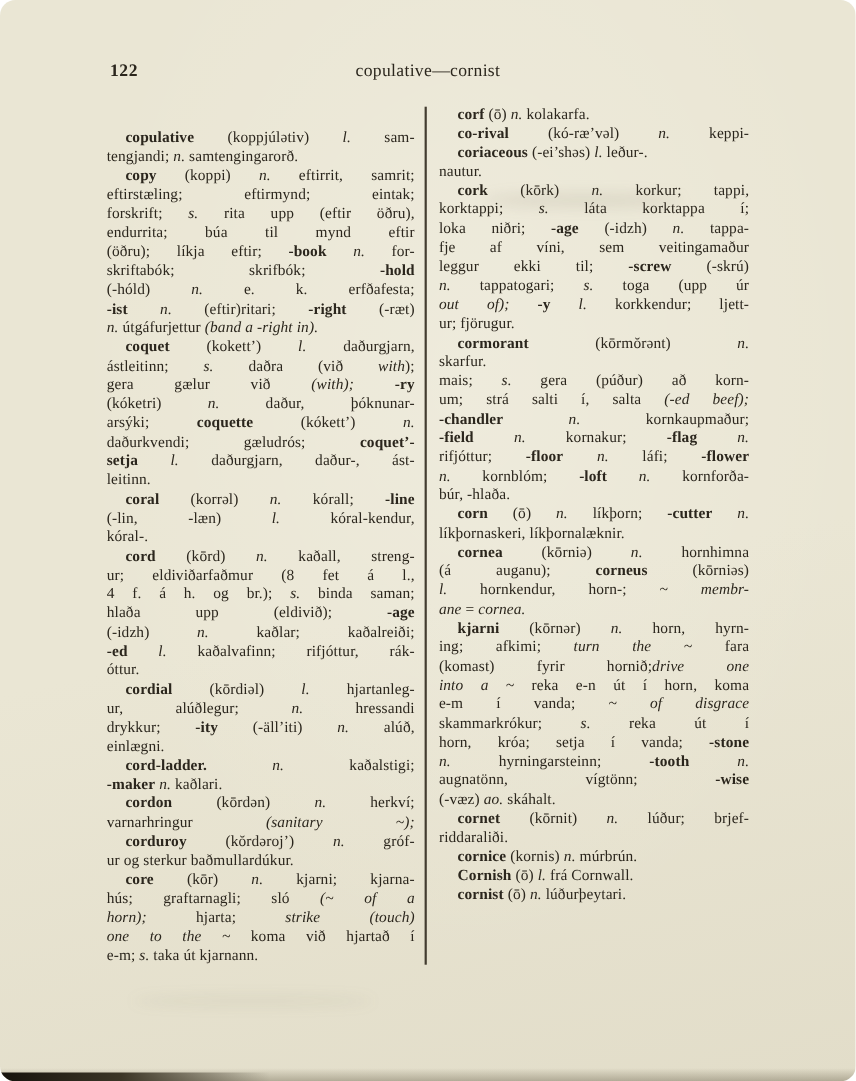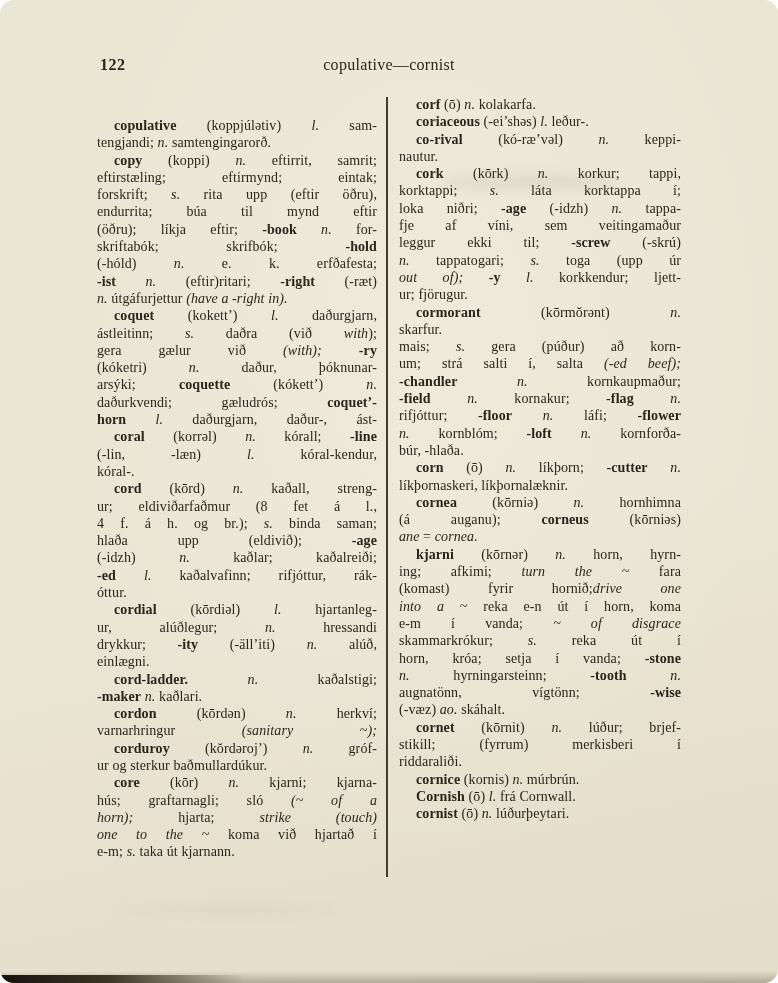--- a/index.html
+++ b/index.html
@@ -55,28 +55,29 @@
       <div class="line ind"><span class="b">copulative</span><span class="r"> (koppjúlətiv) </span><span class="i">l.</span><span class="r"> sam-</span></div>
       <div class="line end"><span class="r">tengjandi; </span><span class="i">n.</span><span class="r"> samtengingarorð.</span></div>
       <div class="line ind"><span class="b">copy</span><span class="r"> (koppi) </span><span class="i">n.</span><span class="r"> eftirrit, samrit;</span></div>
       <div class="line"><span class="r">eftirstæling; eftirmynd; eintak;</span></div>
       <div class="line"><span class="r">forskrift; </span><span class="i">s.</span><span class="r"> rita upp (eftir öðru),</span></div>
       <div class="line"><span class="r">endurrita; búa til mynd eftir</span></div>
       <div class="line"><span class="r">(öðru); líkja eftir; </span><span class="b">-book</span><span class="r"> </span><span class="i">n.</span><span class="r"> for-</span></div>
       <div class="line"><span class="r">skriftabók; skrifbók; </span><span class="b">-hold</span></div>
       <div class="line"><span class="r">(-hóld) </span><span class="i">n.</span><span class="r"> e. k. erfðafesta;</span></div>
       <div class="line"><span class="b">-ist</span><span class="r"> </span><span class="i">n.</span><span class="r"> (eftir)ritari; </span><span class="b">-right</span><span class="r"> (-ræt)</span></div>
-      <div class="line end"><span class="i">n.</span><span class="r"> útgáfurjettur </span><span class="i">(have a -right in).</span></div>
+      <div class="line end"><span class="i">n.</span><span class="r"> útgáfurjettur </span><span class="i">(band a -right in).</span></div>
       <div class="line ind"><span class="b">coquet</span><span class="r"> (kokett’) </span><span class="i">l.</span><span class="r"> daðurgjarn,</span></div>
       <div class="line"><span class="r">ástleitinn; </span><span class="i">s.</span><span class="r"> daðra (við </span><span class="i">with</span><span class="r">);</span></div>
       <div class="line"><span class="r">gera gælur við </span><span class="i">(with);</span><span class="r"> </span><span class="b">-ry</span></div>
       <div class="line"><span class="r">(kóketri) </span><span class="i">n.</span><span class="r"> daður, þóknunar-</span></div>
       <div class="line"><span class="r">arsýki; </span><span class="b">coquette</span><span class="r"> (kókett’) </span><span class="i">n.</span></div>
       <div class="line"><span class="r">daðurkvendi; gæludrós; </span><span class="b">coquet’-</span></div>
-      <div class="line"><span class="b">horn</span><span class="r"> </span><span class="i">l.</span><span class="r"> daðurgjarn, daður-, ást-</span></div>
+      <div class="line"><span class="b">setja</span><span class="r"> </span><span class="i">l.</span><span class="r"> daðurgjarn, daður-, ást-</span></div>
+      <div class="line end"><span class="r">leitinn.</span></div>
       <div class="line ind"><span class="b">coral</span><span class="r"> (korrəl) </span><span class="i">n.</span><span class="r"> kórall; </span><span class="b">-line</span></div>
       <div class="line"><span class="r">(-lin, -læn) </span><span class="i">l.</span><span class="r"> kóral-kendur,</span></div>
       <div class="line end"><span class="r">kóral-.</span></div>
       <div class="line ind"><span class="b">cord</span><span class="r"> (kōrd) </span><span class="i">n.</span><span class="r"> kaðall, streng-</span></div>
       <div class="line"><span class="r">ur; eldiviðarfaðmur (8 fet á l.,</span></div>
       <div class="line"><span class="r">4 f. á h. og br.); </span><span class="i">s.</span><span class="r"> binda saman;</span></div>
       <div class="line"><span class="r">hlaða upp (eldivið); </span><span class="b">-age</span></div>
       <div class="line"><span class="r">(-idzh) </span><span class="i">n.</span><span class="r"> kaðlar; kaðalreiði;</span></div>
       <div class="line"><span class="b">-ed</span><span class="r"> </span><span class="i">l.</span><span class="r"> kaðalvafinn; rifjóttur, rák-</span></div>
       <div class="line end"><span class="r">óttur.</span></div>
@@ -92,22 +93,22 @@
       <div class="line end"><span class="r">ur og sterkur baðmullardúkur.</span></div>
       <div class="line ind"><span class="b">core</span><span class="r"> (kōr) </span><span class="i">n.</span><span class="r"> kjarni; kjarna-</span></div>
       <div class="line"><span class="r">hús; graftarnagli; sló </span><span class="i">(~ of a</span></div>
       <div class="line"><span class="i">horn);</span><span class="r"> hjarta; </span><span class="i">strike (touch)</span></div>
       <div class="line"><span class="i">one to the ~</span><span class="r"> koma við hjartað í</span></div>
       <div class="line end"><span class="r">e-m; </span><span class="i">s.</span><span class="r"> taka út kjarnann.</span></div>
     </div>
   <div class="divider"></div>
   <div class="col right">
       <div class="line ind end"><span class="b">corf</span><span class="r"> (ō) </span><span class="i">n.</span><span class="r"> kolakarfa.</span></div>
+      <div class="line ind"><span class="b">co-rival</span><span class="r"> (kó-ræ’vəl) </span><span class="i">n.</span><span class="r"> keppi-</span></div>
       <div class="line ind end"><span class="b">coriaceous</span><span class="r"> (-ei’shəs) </span><span class="i">l.</span><span class="r"> leður-.</span></div>
-      <div class="line ind"><span class="b">co-rival</span><span class="r"> (kó-ræ’vəl) </span><span class="i">n.</span><span class="r"> keppi-</span></div>
       <div class="line end"><span class="r">nautur.</span></div>
       <div class="line ind"><span class="b">cork</span><span class="r"> (kōrk) </span><span class="i">n.</span><span class="r"> korkur; tappi,</span></div>
       <div class="line"><span class="r">korktappi; </span><span class="i">s.</span><span class="r"> láta korktappa í;</span></div>
       <div class="line"><span class="r">loka niðri; </span><span class="b">-age</span><span class="r"> (-idzh) </span><span class="i">n.</span><span class="r"> tappa-</span></div>
       <div class="line"><span class="r">fje af víni, sem veitingamaður</span></div>
       <div class="line"><span class="r">leggur ekki til; </span><span class="b">-screw</span><span class="r"> (-skrú)</span></div>
       <div class="line"><span class="i">n.</span><span class="r"> tappatogari; </span><span class="i">s.</span><span class="r"> toga (upp úr</span></div>
       <div class="line"><span class="i">out of);</span><span class="r"> </span><span class="b">-y</span><span class="r"> </span><span class="i">l.</span><span class="r"> korkkendur; ljett-</span></div>
       <div class="line end"><span class="r">ur; fjörugur.</span></div>
       <div class="line ind"><span class="b">cormorant</span><span class="r"> (kōrmŏrənt) </span><span class="i">n.</span></div>
@@ -116,33 +117,33 @@
       <div class="line"><span class="r">um; strá salti í, salta </span><span class="i">(-ed beef);</span></div>
       <div class="line"><span class="b">-chandler</span><span class="r"> </span><span class="i">n.</span><span class="r"> kornkaupmaður;</span></div>
       <div class="line"><span class="b">-field</span><span class="r"> </span><span class="i">n.</span><span class="r"> kornakur; </span><span class="b">-flag</span><span class="r"> </span><span class="i">n.</span></div>
       <div class="line"><span class="r">rifjóttur; </span><span class="b">-floor</span><span class="r"> </span><span class="i">n.</span><span class="r"> láfi; </span><span class="b">-flower</span></div>
       <div class="line"><span class="i">n.</span><span class="r"> kornblóm; </span><span class="b">-loft</span><span class="r"> </span><span class="i">n.</span><span class="r"> kornforða-</span></div>
       <div class="line end"><span class="r">búr, -hlaða.</span></div>
       <div class="line ind"><span class="b">corn</span><span class="r"> (ō) </span><span class="i">n.</span><span class="r"> líkþorn; </span><span class="b">-cutter</span><span class="r"> </span><span class="i">n.</span></div>
       <div class="line end"><span class="r">líkþornaskeri, líkþornalæknir.</span></div>
       <div class="line ind"><span class="b">cornea</span><span class="r"> (kōrniə) </span><span class="i">n.</span><span class="r"> hornhimna</span></div>
       <div class="line"><span class="r">(á auganu); </span><span class="b">corneus</span><span class="r"> (kōrniəs)</span></div>
+      <div class="line"><span class="i">l.</span><span class="r"> hornkendur, horn-; </span><span class="i">~ membr-</span></div>
       <div class="line end"><span class="i">ane</span><span class="r"> = </span><span class="i">cornea.</span></div>
       <div class="line ind"><span class="b">kjarni</span><span class="r"> (kōrnər) </span><span class="i">n.</span><span class="r"> horn, hyrn-</span></div>
       <div class="line"><span class="r">ing; afkimi; </span><span class="i">turn the ~</span><span class="r"> fara</span></div>
       <div class="line"><span class="r">(komast) fyrir hornið;</span><span class="i">drive one</span></div>
       <div class="line"><span class="i">into a ~</span><span class="r"> reka e-n út í horn, koma</span></div>
       <div class="line"><span class="r">e-m í vanda; </span><span class="i">~ of disgrace</span></div>
       <div class="line"><span class="r">skammarkrókur; </span><span class="i">s.</span><span class="r"> reka út í</span></div>
       <div class="line"><span class="r">horn, króa; setja í vanda; </span><span class="b">-stone</span></div>
       <div class="line"><span class="i">n.</span><span class="r"> hyrningarsteinn; </span><span class="b">-tooth</span><span class="r"> </span><span class="i">n.</span></div>
       <div class="line"><span class="r">augnatönn, vígtönn; </span><span class="b">-wise</span></div>
       <div class="line end"><span class="r">(-væz) </span><span class="i">ao.</span><span class="r"> skáhalt.</span></div>
       <div class="line ind"><span class="b">cornet</span><span class="r"> (kōrnit) </span><span class="i">n.</span><span class="r"> lúður; brjef-</span></div>
-      <div class="line"><span class="r">stikill; (fyrrum) merkisberi í</span></div>
       <div class="line end"><span class="r">riddaraliði.</span></div>
       <div class="line ind end"><span class="b">cornice</span><span class="r"> (kornis) </span><span class="i">n.</span><span class="r"> múrbrún.</span></div>
       <div class="line ind end"><span class="b">Cornish</span><span class="r"> (ō) </span><span class="i">l.</span><span class="r"> frá Cornwall.</span></div>
       <div class="line ind end"><span class="b">cornist</span><span class="r"> (ō) </span><span class="i">n.</span><span class="r"> lúðurþeytari.</span></div>
     </div>
 
   <div class="smudge s1"></div>
   <div class="smudge s2"></div>
   <div class="edge-bottom"></div>
   <div class="corner-dark"></div>

